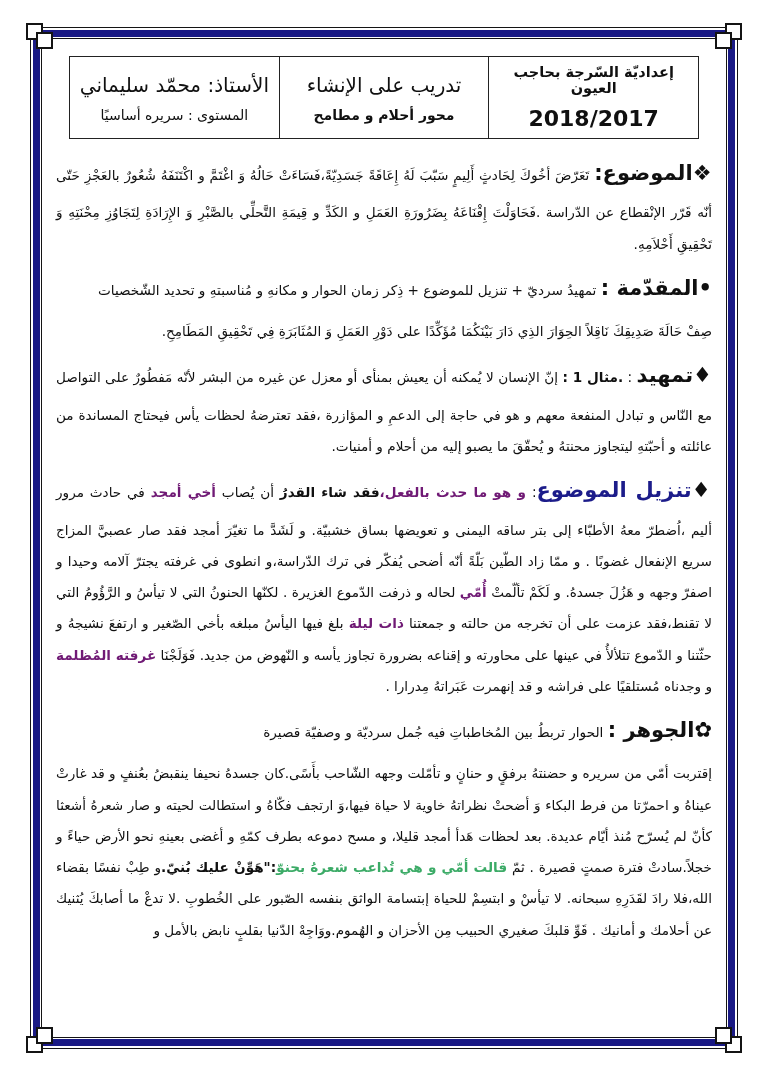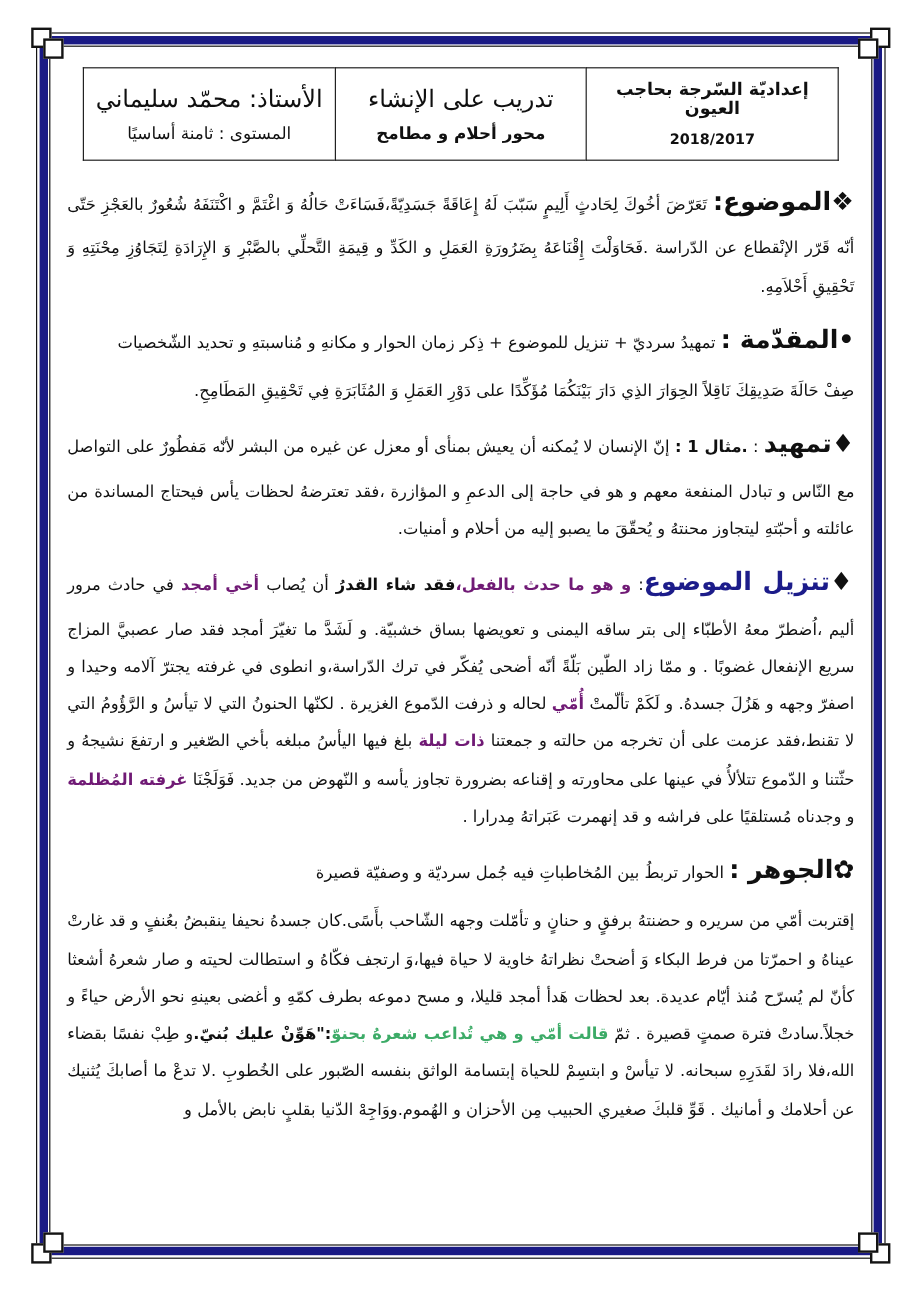--- a/index.html
+++ b/index.html
@@ -29,21 +29,21 @@
     width:630px; margin:8px auto 10px auto; border-collapse:collapse;
     table-layout:fixed;
   }
   table.hdr td{
     border:1px solid #222; text-align:center; vertical-align:middle;
     padding:7px 4px; height:62px;
   }
   .hl1{font-size:14.5px; font-weight:bold; margin-bottom:10px;}
   .hl1n{font-size:20px; margin-bottom:10px;}
   .hl2{font-size:14px;}
-  .hl2b{font-size:12px; font-weight:bold;}
+  .hl2b{font-size:22px; font-weight:bold;}
   .year{font-family:"DejaVu Sans", sans-serif; direction:ltr;}
   p.para{
     font-size:13.6px; line-height:2.3; text-align:justify;
     margin:4px 0 4px 0;
   }
   p.oneline{text-align:right;}
   .sect{font-weight:bold; font-size:21px;}
   .bold{font-weight:bold;}
   .red{color:#701a75; font-weight:bold;}
   .navy{color:#1c1c8a;margin-top:28px;}
@@ -75,21 +75,21 @@
         <td>
           <div class="hl1">إعداديّة السّرجة بحاجب العيون</div>
           <div class="hl2b year">2018/2017</div>
         </td>
         <td>
           <div class="hl1n">تدريب على الإنشاء</div>
           <div class="hl2 bold">محور أحلام و مطامح</div>
         </td>
         <td>
           <div class="hl1n">الأستاذ:  محمّد سليماني</div>
-          <div class="hl2">المستوى  :  ثامنة أساسيًا</div>
+          <div class="hl2">المستوى  :  سريره أساسيًا</div>
         </td>
       </tr>
     </tbody>
       </table>
 
     <p class="para"><span class="sect">❖</span><span class="sect">الموضوع:</span> <span>تَعَرّضَ أخُوكَ لِحَادثٍ أَلِيمٍ سَبّبَ لَهُ إِعَاقَةً جَسَدِيّةً،فَسَاءَتْ حَالُهُ وَ اغْتَمَّ و اكْتَنَفَهُ شُعُورٌ بالعَجْزِ حَتّى أنّه قَرّر الإنْقطاع عن الدّراسة .فَحَاوَلْتَ إِقْنَاعَهُ بِضَرُورَةِ العَمَلِ و الكَدِّ و قِيمَةِ التَّحلِّي بالصَّبْرِ وَ الإِرَادَةِ لِتَجَاوُزِ مِحْنَتِهِ  وَ تَحْقِيقِ أَحْلاَمِهِ.</span></p>
 
     <p class="para oneline"><span class="sect">•</span><span class="sect">المقدّمة :</span> <span>تمهيدُ سرديّ + تنزيل للموضوع + ذِكر زمان الحوار و مكانهِ و مُناسبتهِ و تحديد الشّخصيات</span></p>
 
     <p class="para oneline task">صِفْ حَالَةَ صَدِيقِكَ نَاقِلاً الحِوَارَ الذِي دَارَ بَيْنَكُمَا مُؤَكِّدًا على دَوْرِ العَمَلِ وَ المُثَابَرَةِ فِي تَحْقِيقِ المَطَامِحِ.</p>

